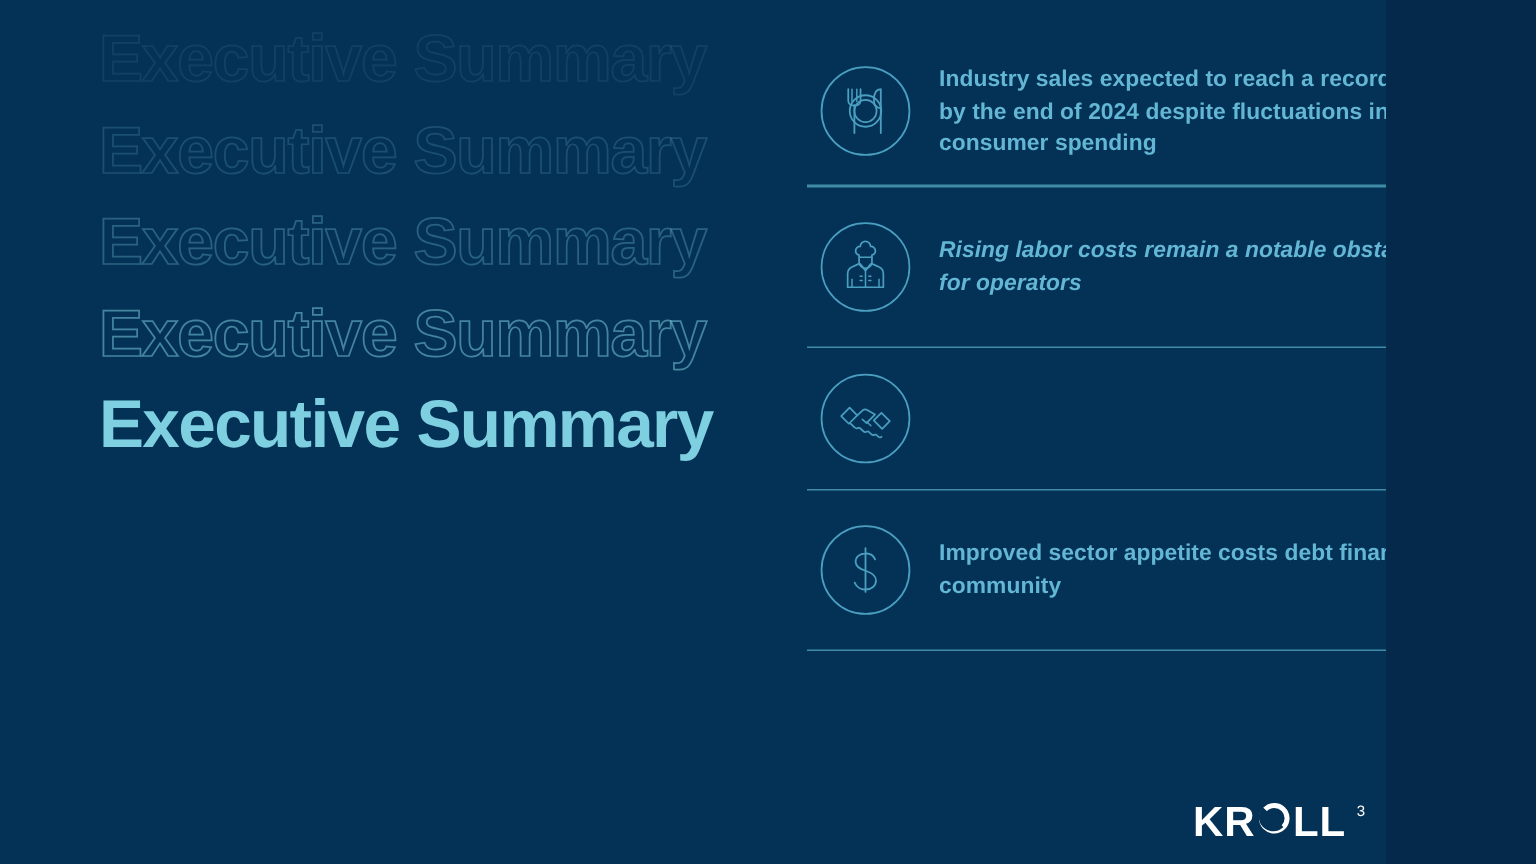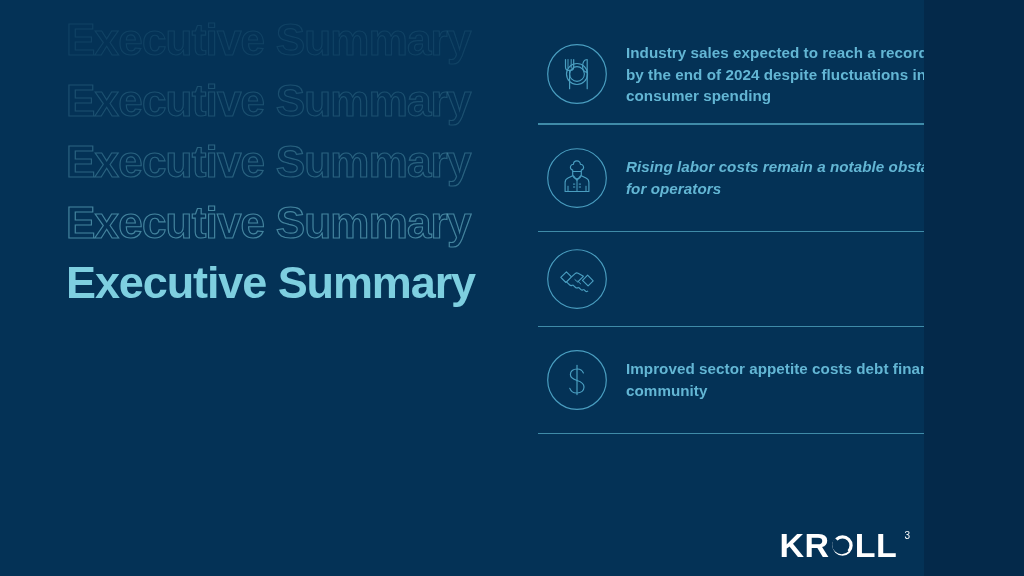--- a/index.html
+++ b/index.html
@@ -95,21 +95,21 @@
     right: 14px;
     bottom: 14px;
     display: flex;
     align-items: flex-start;
     gap: 7px;
   }
   #logo-kroll {
     display: flex;
     align-items: center;
     color: #ffffff;
-    font-size: 34px;
+    font-size: 28px;
     font-weight: bold;
     letter-spacing: 0.6px;
     line-height: 1;
   }
   #logo-kroll .lg-o { display: inline-block; margin: 0 1px; }
   #page-num {
     color: #ffffff;
     font-size: 10px;
     font-weight: normal;
     line-height: 1;

